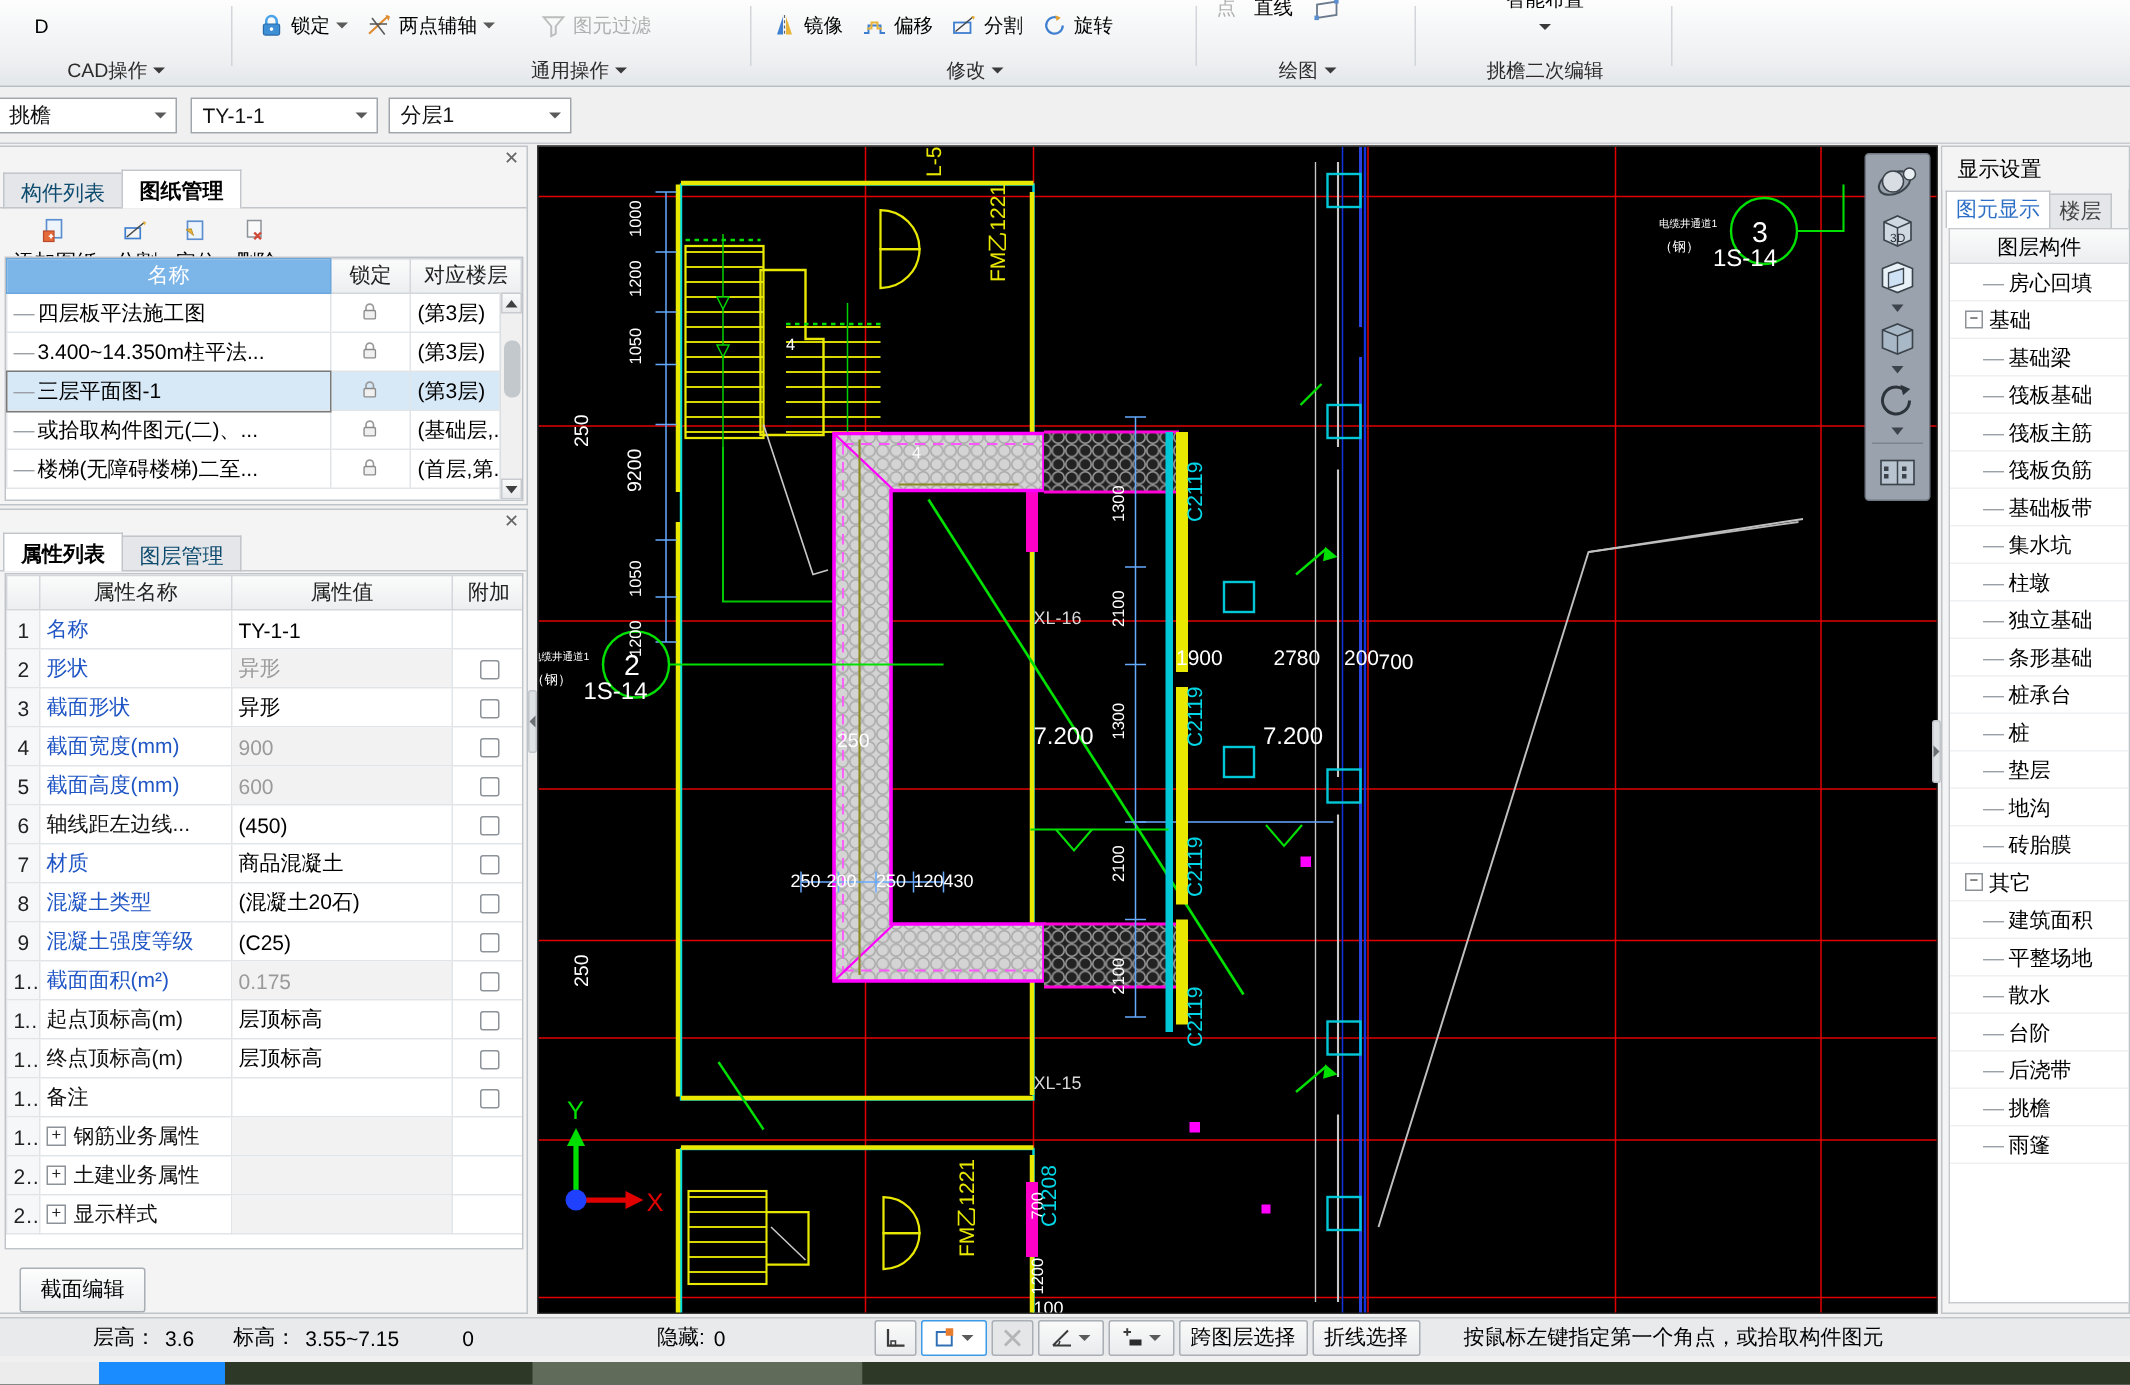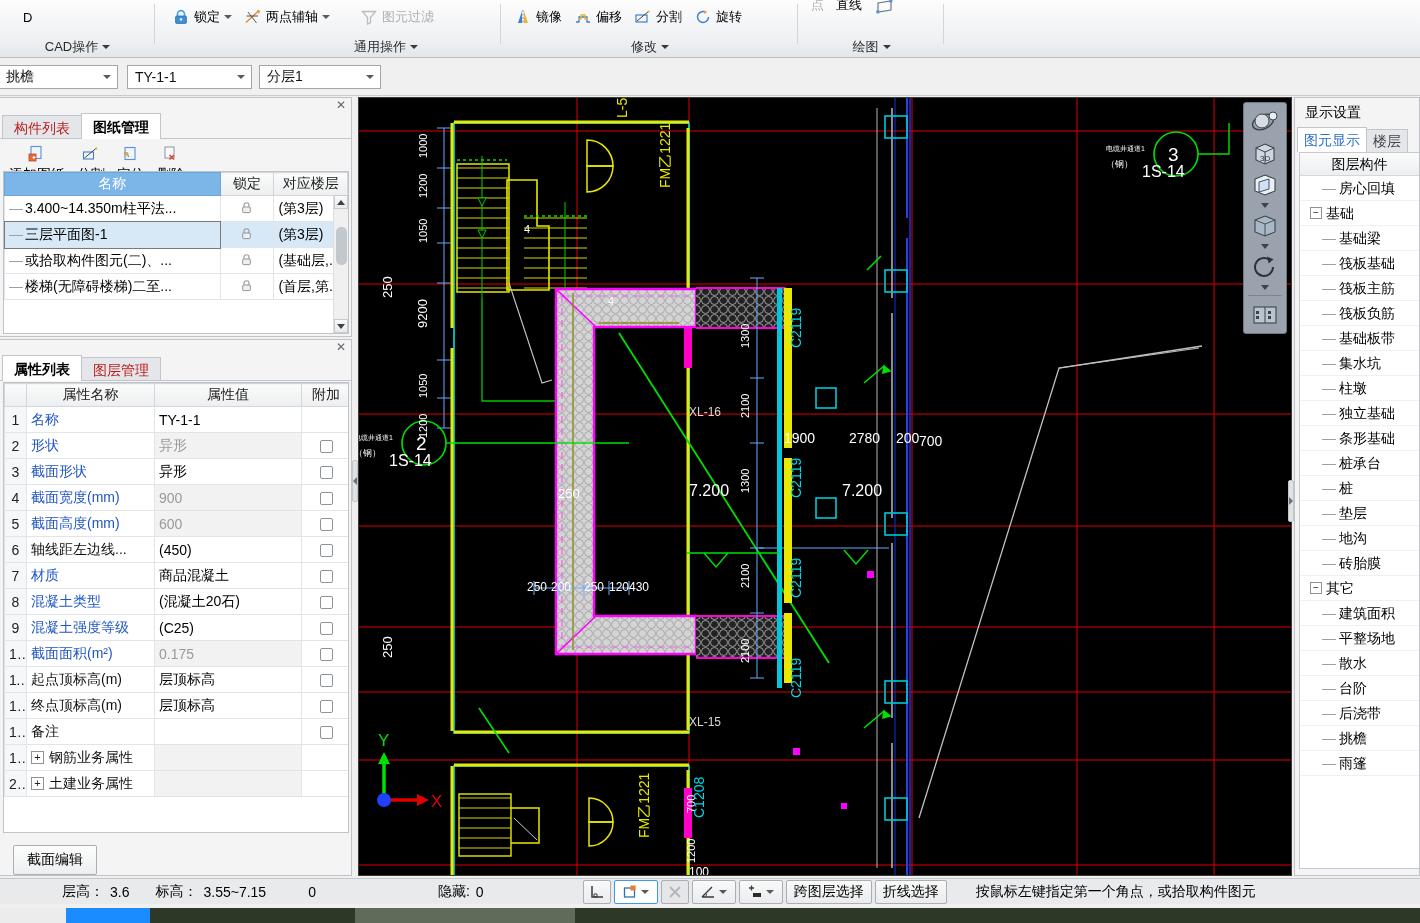--- a/index.html
+++ b/index.html
@@ -56,21 +56,21 @@
     position:absolute; background:#f4f4f4; border:1px solid #bfc4c9;
   }
   .panel-close {
     position:absolute; right:3px; top:1px; width:14px; height:13px;
     font-size:12px; color:#666; text-align:center; line-height:12px; cursor:default;
   }
   .tabs { position:absolute; left:0; top:14px; height:27px; display:flex; align-items:flex-end; padding-left:2px; }
   .tab {
     height:24px; padding:0 11px; font-size:14px; line-height:24px;
     background:#e4e6e9; border:1px solid #c2c6ca; border-bottom:none;
-    color:#b91c1c; margin-right:-1px; cursor:default;
+    color:#0c4a6e; margin-right:-1px; cursor:default;
   }
   .tab.active { background:#fff; color:#000; height:26px; line-height:26px; font-weight:bold; position:relative; z-index:2; }
   .tabline { position:absolute; left:0; right:0; top:40px; height:1px; background:#c2c6ca; }
 
   .toolrow { position:absolute; left:0; top:41px; height:30px; display:flex; align-items:center; gap:2px; padding-left:4px; }
   .tool {
     display:flex; align-items:center; gap:3px; padding:2px 4px; height:24px;
     font-size:14px; cursor:default; border:1px solid transparent; white-space:nowrap;flex-direction:column;
   }
 
@@ -293,20 +293,32 @@
           </span>
         </div>
       </div>
       <div class="rib-caption">
         <span>绘图</span>
         <span class="caret big"></span>
       </div>
       <div class="sep"></div>
     </div>
 
+    <div class="rib-group" style="left:945px;width:170px;">
+      <div class="rib-row" style="left:0;width:170px;justify-content:center;flex-direction:column;top:-14px;">
+        <div class="rib-btn" style="justify-content:center;">
+          <span>智能布置</span>
+        </div>
+        <span class="caret big" style="margin-top:2px;"></span>
+      </div>
+      <div class="rib-caption">
+        <span>挑檐二次编辑</span>
+      </div>
+      <div class="sep"></div>
+    </div>
   </div>
 
   <div class="selbar">
     <div class="combo" style="left:-2px;width:120px;">
       <span class="lbl">挑檐</span>
       <span class="arrow">
           <span class="caret"></span>
         </span>
     </div>
     <div class="combo" style="left:127px;width:125px;">
@@ -382,20 +394,28 @@
             <col style="width:71px">
           </colgroup>
         <thead>
             <tr>
           <th class="sel">名称</th>
           <th>锁定</th>
           <th>对应楼层</th>
         </tr>
           </thead>
         <tbody>
+          <tr>
+            <td class="first"><span class="treeline">—</span><span>四层板平法施工图</span></td>
+            <td style="text-align:center"><span><svg width="11" height="13" viewBox="0 0 11 13">
+                    <path d="M3 6 V4.2 a2.5 2.5 0 0 1 5 0 V6" fill="none" stroke="#9a9a9a" stroke-width="1.1"></path>
+                    <rect x="1.7" y="6" width="7.6" height="5.6" rx="0.8" fill="#f0f0f0" stroke="#8a8a8a" stroke-width="0.9"></rect>
+                  </svg></span></td>
+            <td>(第3层)</td>
+          </tr>
           <tr>
             <td class="first"><span class="treeline">—</span><span>3.400~14.350m柱平法...</span></td>
             <td style="text-align:center"><span><svg width="11" height="13" viewBox="0 0 11 13">
                     <path d="M3 6 V4.2 a2.5 2.5 0 0 1 5 0 V6" fill="none" stroke="#9a9a9a" stroke-width="1.1"></path>
                     <rect x="1.7" y="6" width="7.6" height="5.6" rx="0.8" fill="#f0f0f0" stroke="#8a8a8a" stroke-width="0.9"></rect>
                   </svg></span></td>
             <td>(第3层)</td>
           </tr>
           <tr class="rowsel">
             <td class="first"><span class="treeline">—</span><span>三层平面图-1</span></td>
@@ -541,20 +561,26 @@
             </tr>
           <tr>
               <td class="propnum">14</td>
               <td class="propname plain"><span class="expander">+</span><span>钢筋业务属性</span></td>
               <td class="propval gray"></td>
               <td class="chkcell"></td>
             </tr>
           <tr>
               <td class="propnum">23</td>
               <td class="propname plain"><span class="expander">+</span><span>土建业务属性</span></td>
+              <td class="propval gray"></td>
+              <td class="chkcell"></td>
+            </tr>
+          <tr>
+              <td class="propnum">29</td>
+              <td class="propname plain"><span class="expander">+</span><span>显示样式</span></td>
               <td class="propval gray"></td>
               <td class="chkcell"></td>
             </tr>
         </tbody>
       </table>
     </div>
 
     <div style="position:absolute;left:13px;top:505px;">
       <button class="btn">截面编辑</button>
     </div>

